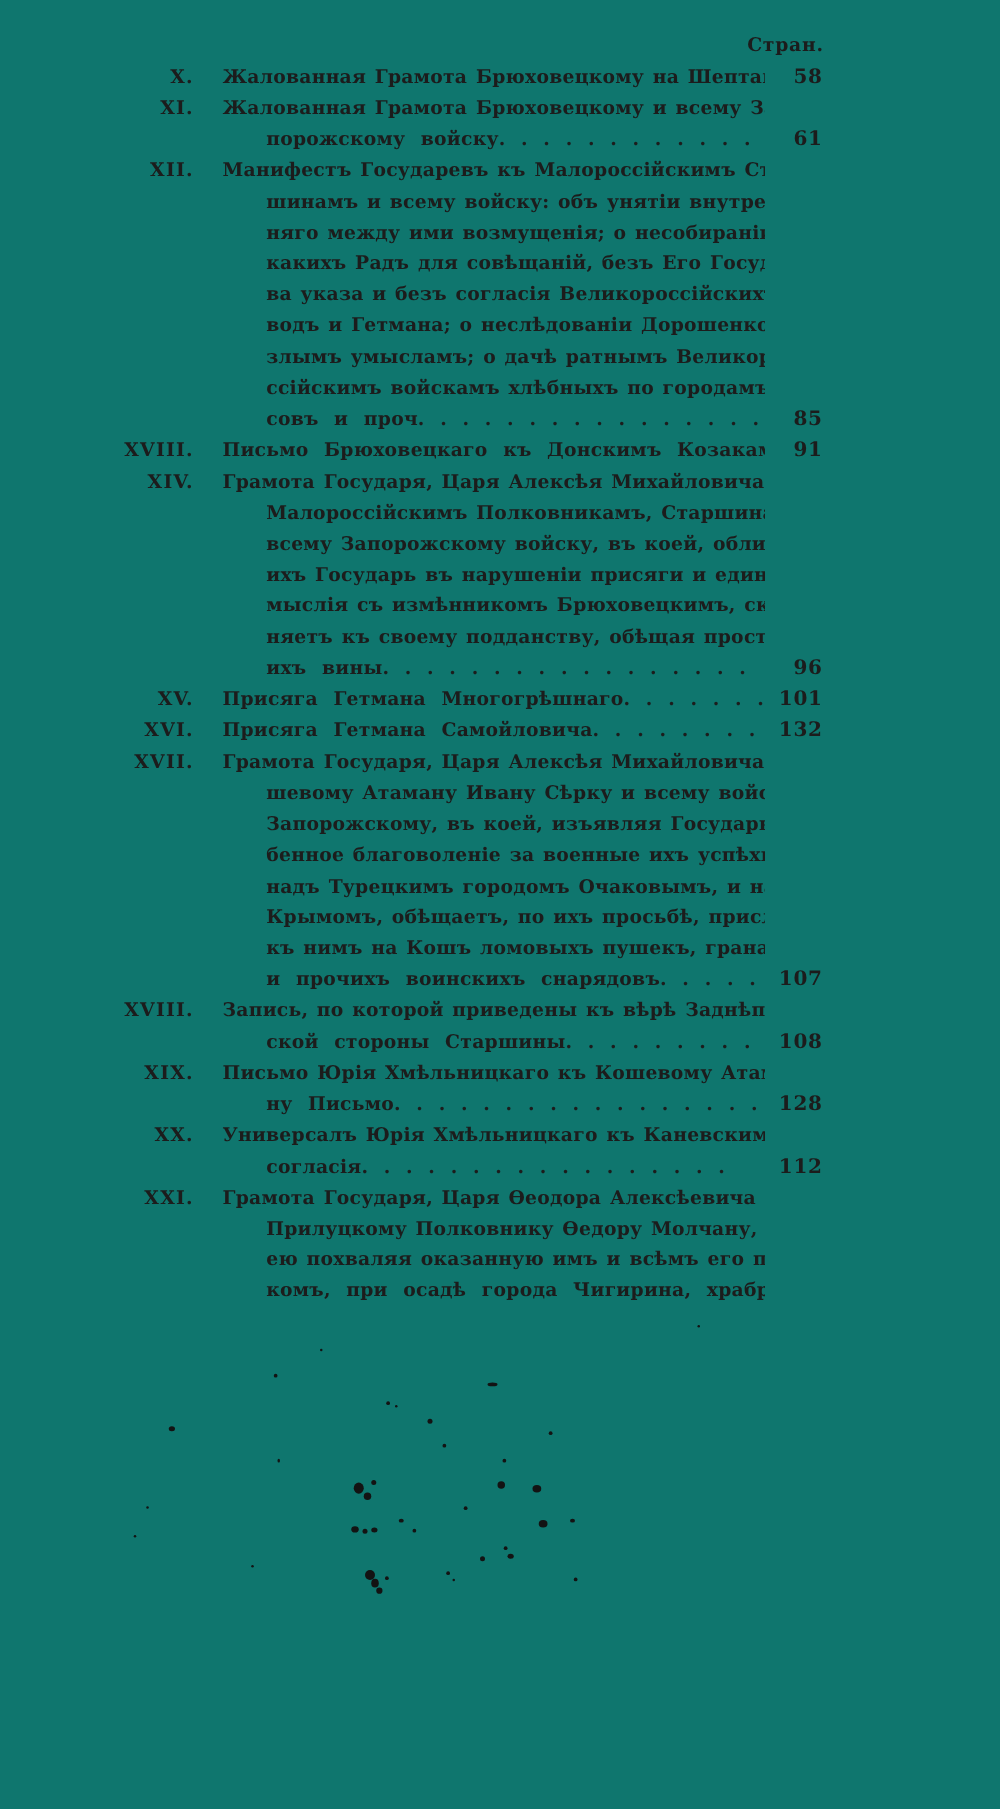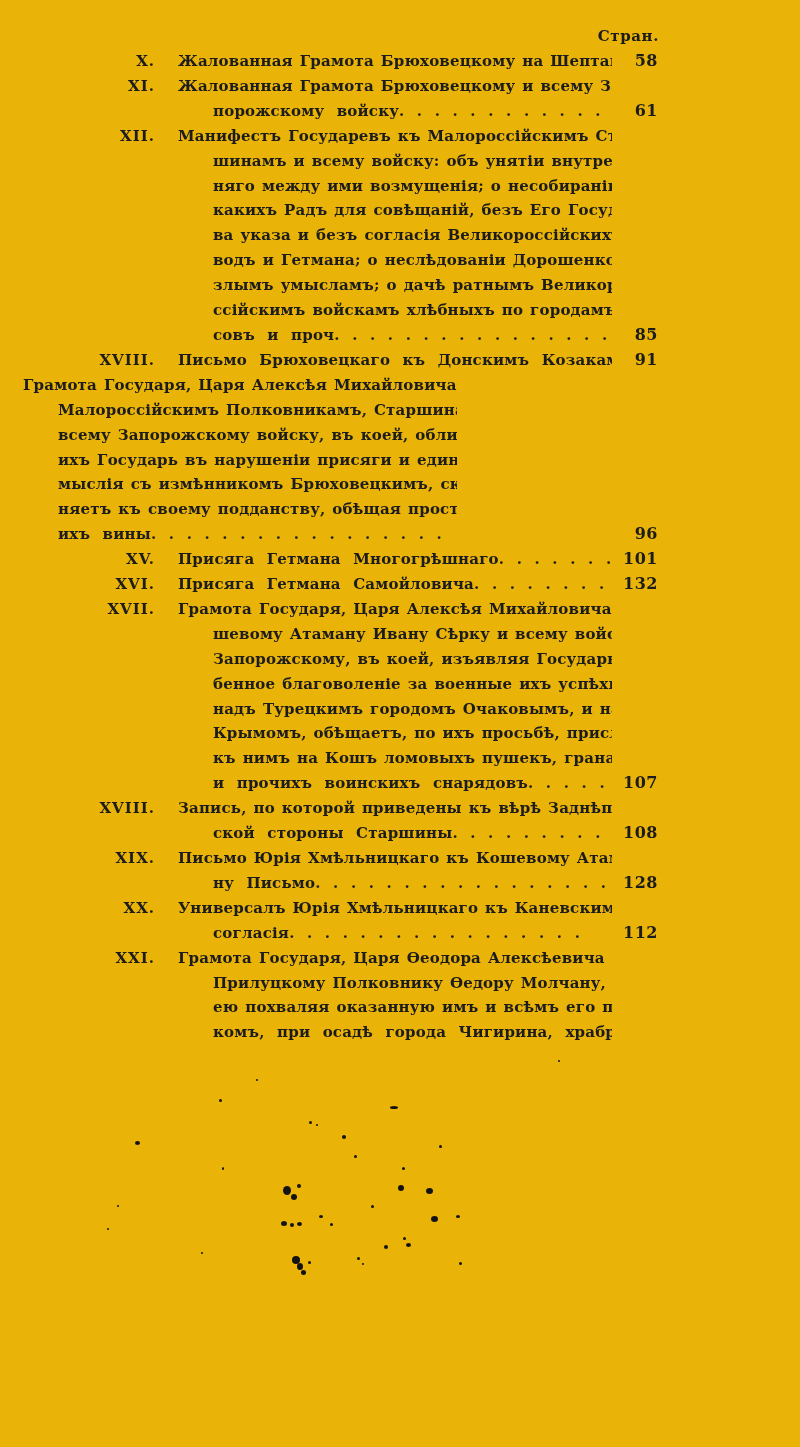--- a/index.html
+++ b/index.html
@@ -4,21 +4,21 @@
 <style>
   html,body { margin:0; padding:0; }
   body {
     width:800px; height:1447px;
     background:#fefefe;
     font-family:"DejaVu Serif", serif;
     color:#1c1c1c;
     position:relative;
     overflow:hidden;
   }
-  .page { position:absolute; inset:0; overflow:hidden; background:#eab308; }
+  .page { position:absolute; inset:0; overflow:hidden; background:#0f766e; }
   .col-header {
     position:absolute; top:27px; right:141px;
     font-size:15px; font-weight:bold; letter-spacing:0.6px;
   }
   .toc { position:absolute; top:49px; left:0; width:800px; }
   .entry { position:relative; display:flex; }
   .num {
     flex:none; width:155px; text-align:right;
     font-size:15px; font-weight:bold; line-height:24.9px; letter-spacing:1px;
   }
@@ -76,20 +76,21 @@
         <div class="page-num">85</div>
       </div>
       <div class="entry">
         <div class="num">XVIII.</div>
         <div class="body">
           <div class="line last">Письмо Брюховецкаго къ Донскимъ Козакамъ. . .</div>
         </div>
         <div class="page-num">91</div>
       </div>
       <div class="entry">
+        <div class="num">XIV.</div>
         <div class="body">
           <div class="line">Грамота Государя, Царя Алексѣя Михайловича къ</div>
           <div class="line cont">Малороссійскимъ Полковникамъ, Старшинамъ и</div>
           <div class="line cont">всему Запорожскому войску, въ коей, обличая</div>
           <div class="line cont">ихъ Государь въ нарушеніи присяги и едино-</div>
           <div class="line cont">мыслія съ измѣнникомъ Брюховецкимъ, скло-</div>
           <div class="line cont">няетъ къ своему подданству, обѣщая простить</div>
           <div class="line cont last">ихъ вины. . . . . . . . . . . . . . . . .</div>
         </div>
         <div class="page-num">96</div>

